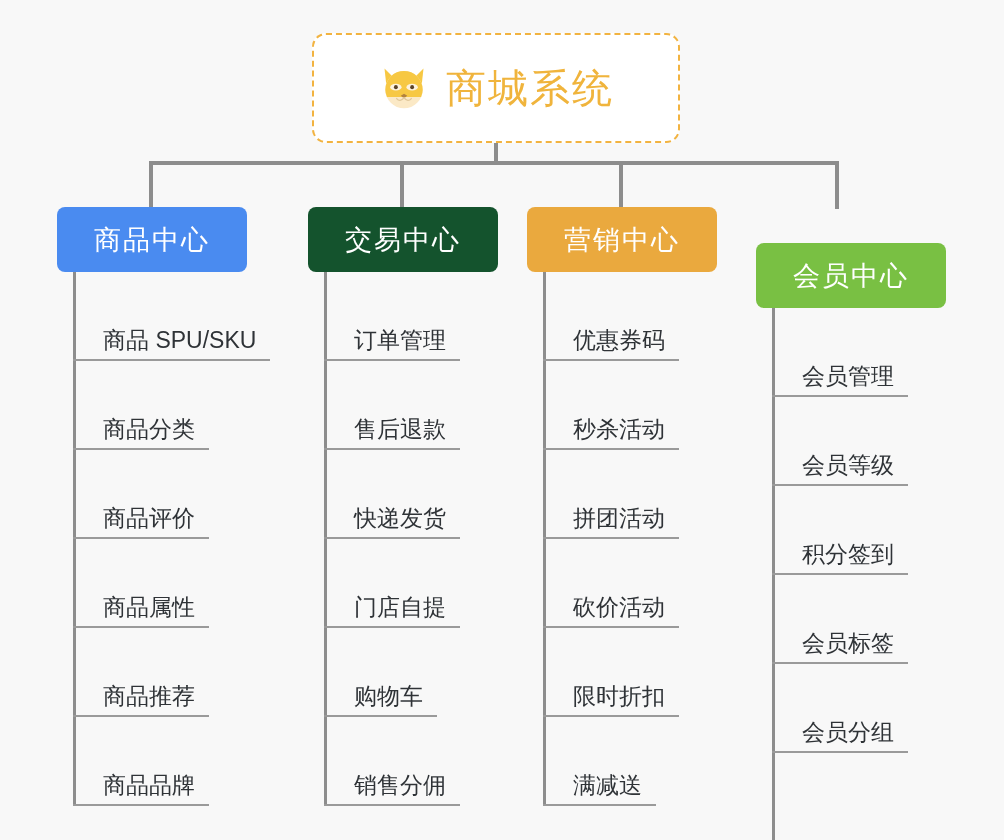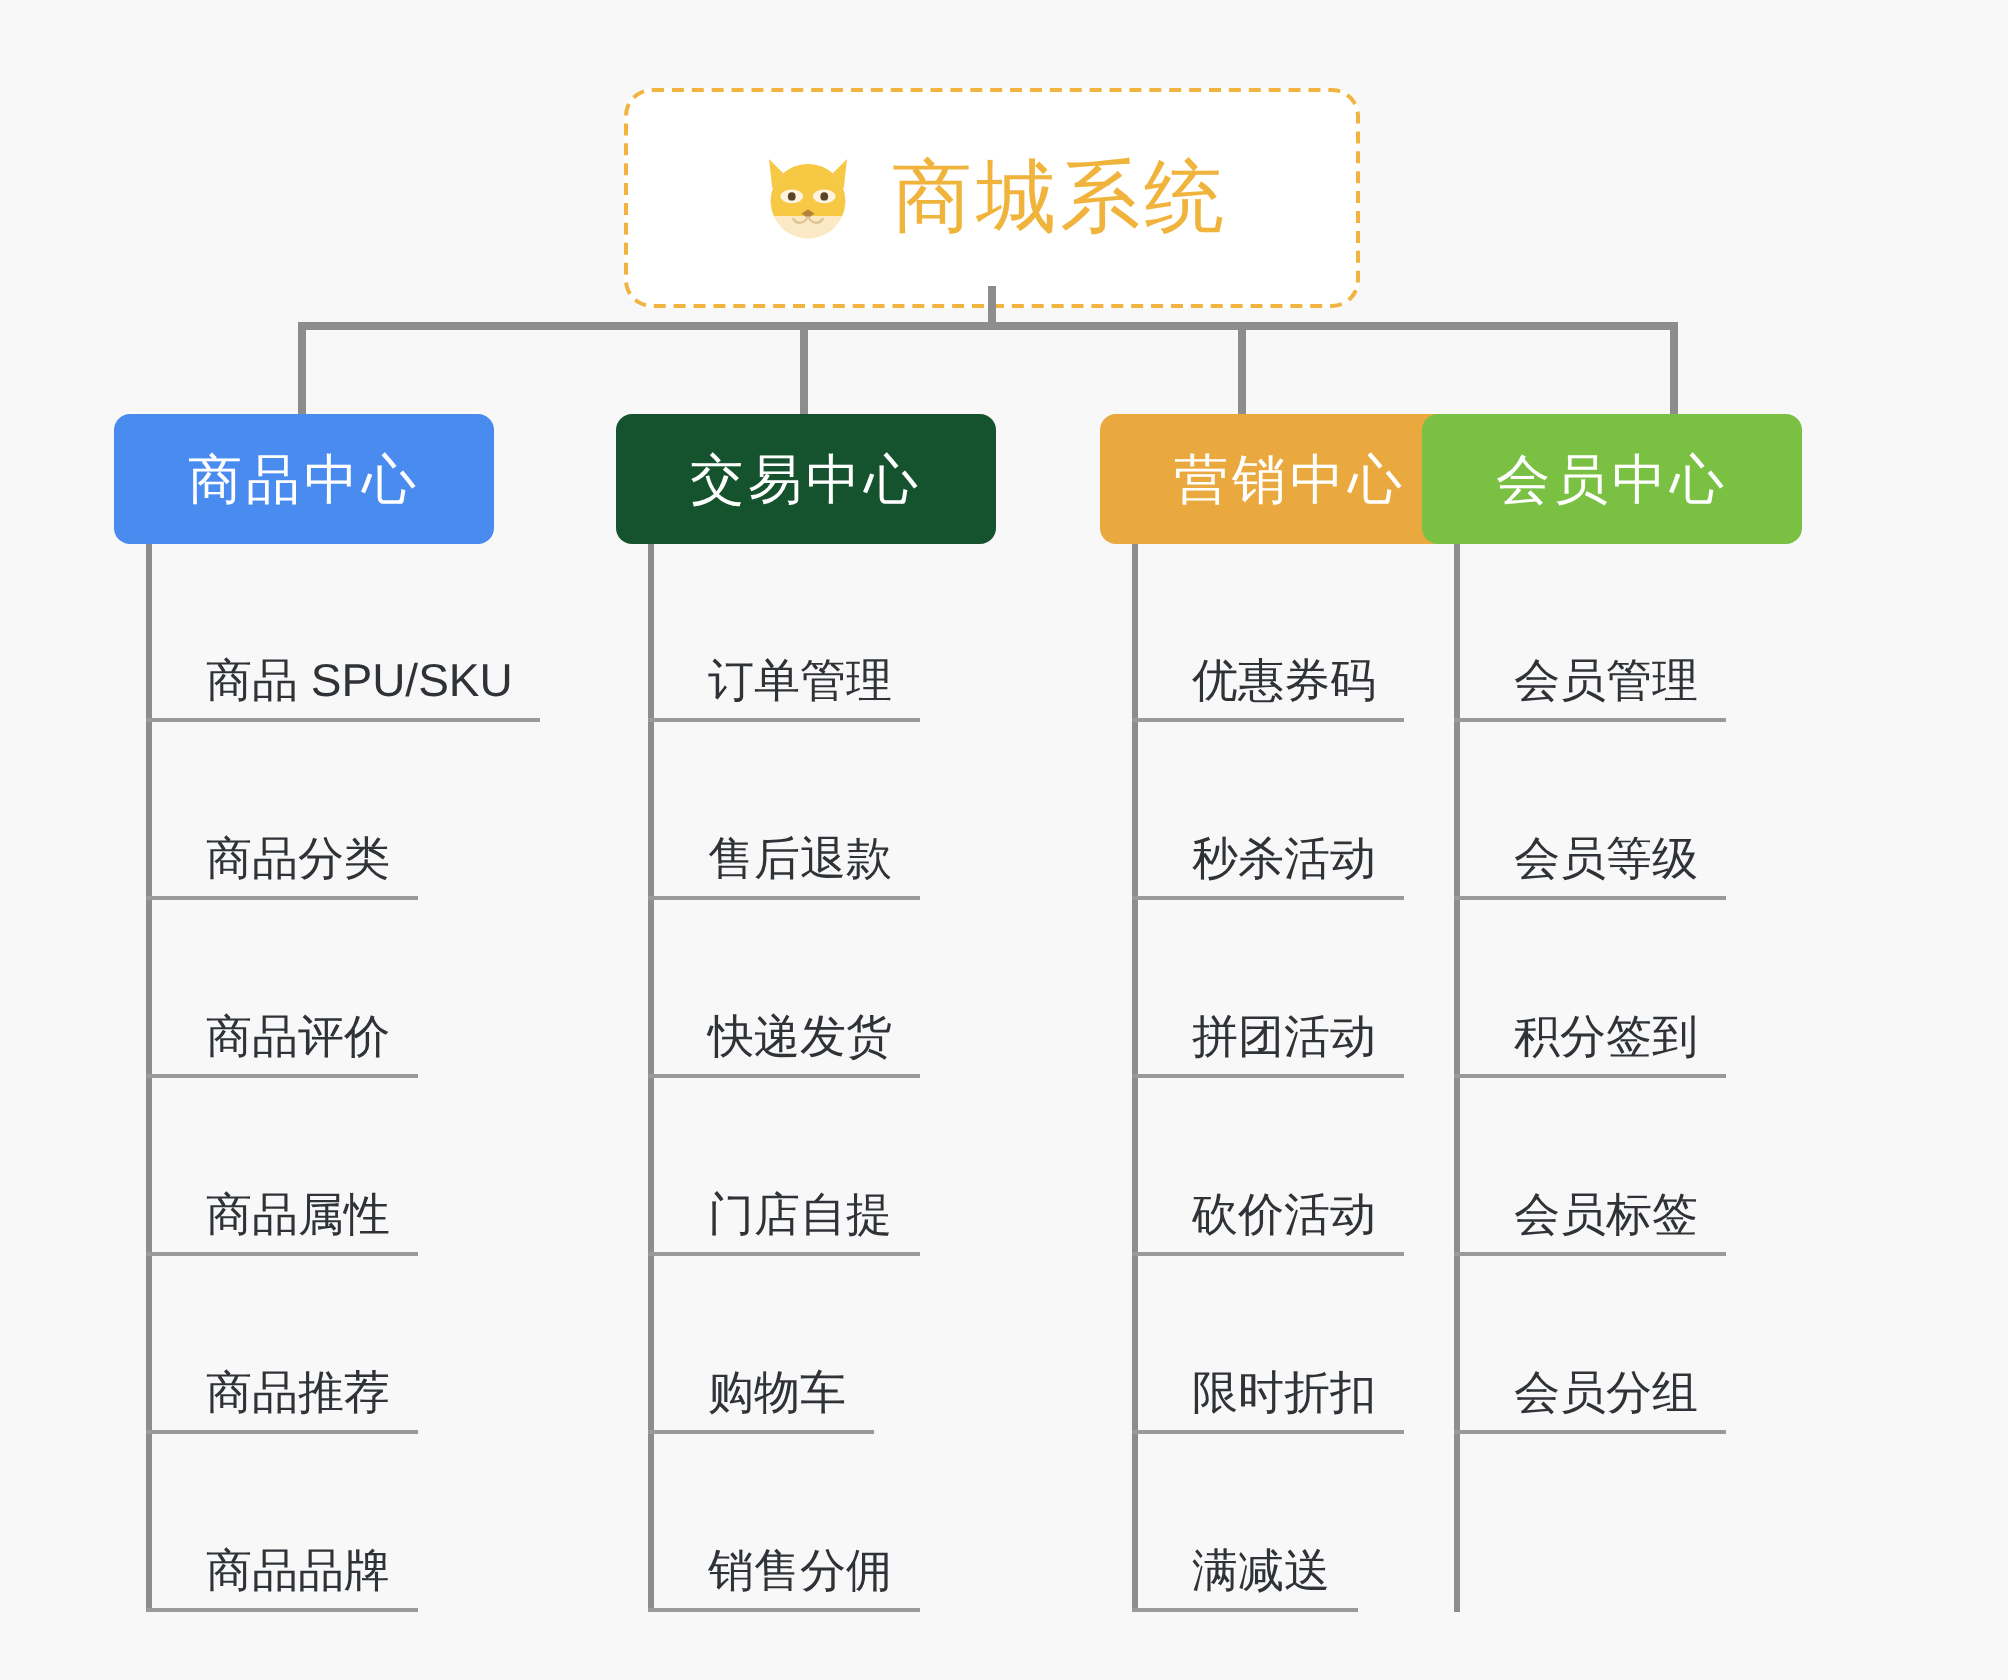--- a/index.html
+++ b/index.html
@@ -17,21 +17,21 @@
   #stage {
     position: relative;
     width: 1004px;
     height: 840px;
   }
 
   
   .root-node {
     position: absolute;
     left: 312px;
-    top: 44px;
+    top: 33px;
     width: 368px;
     height: 110px;
     background: #ffffff;
     border: 2px dashed #f2b340;
     border-radius: 14px;
     box-sizing: border-box;
     display: flex;
     align-items: center;
     justify-content: center;
     gap: 16px;
@@ -208,21 +208,21 @@
         </div>
       <div class="leaf">
           <span class="leaf-inner">购物车</span>
         </div>
       <div class="leaf">
           <span class="leaf-inner">销售分佣</span>
         </div>
     </div>
   </div>
 
-  <div class="column c3" style="left:550px;">
+  <div class="column c3" style="left:527px;">
     <div class="col-header" style="background: rgb(234, 169, 62);">
       <span>营销中心</span>
     </div>
     <div class="leaf-list">
       <div class="spine" style="height: 534px;"></div>
       <div class="leaf">
           <span class="leaf-inner">优惠券码</span>
         </div>
       <div class="leaf">
           <span class="leaf-inner">秒杀活动</span>
@@ -235,21 +235,21 @@
         </div>
       <div class="leaf">
           <span class="leaf-inner">限时折扣</span>
         </div>
       <div class="leaf">
           <span class="leaf-inner">满减送</span>
         </div>
     </div>
   </div>
 
-  <div class="column c4" style="left:711px;">
+  <div class="column c4" style="left:756px;margin-top:36px;">
     <div class="col-header" style="background: rgb(121, 192, 67);">
       <span>会员中心</span>
     </div>
     <div class="leaf-list">
       <div class="spine" style="height: 534px;"></div>
       <div class="leaf">
           <span class="leaf-inner">会员管理</span>
         </div>
       <div class="leaf">
           <span class="leaf-inner">会员等级</span>

